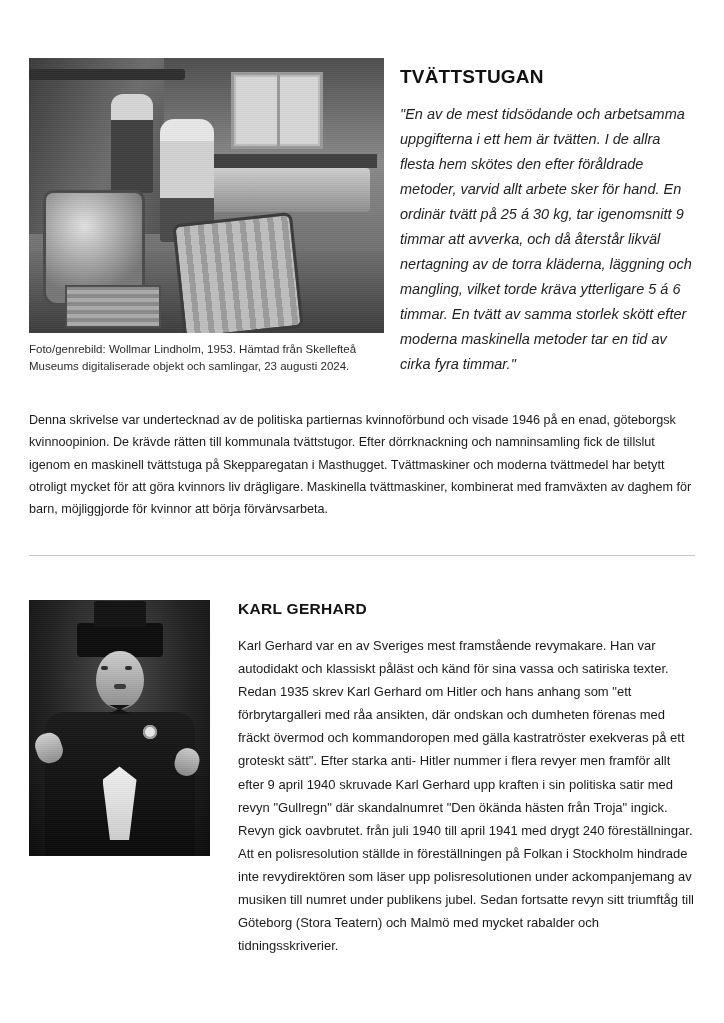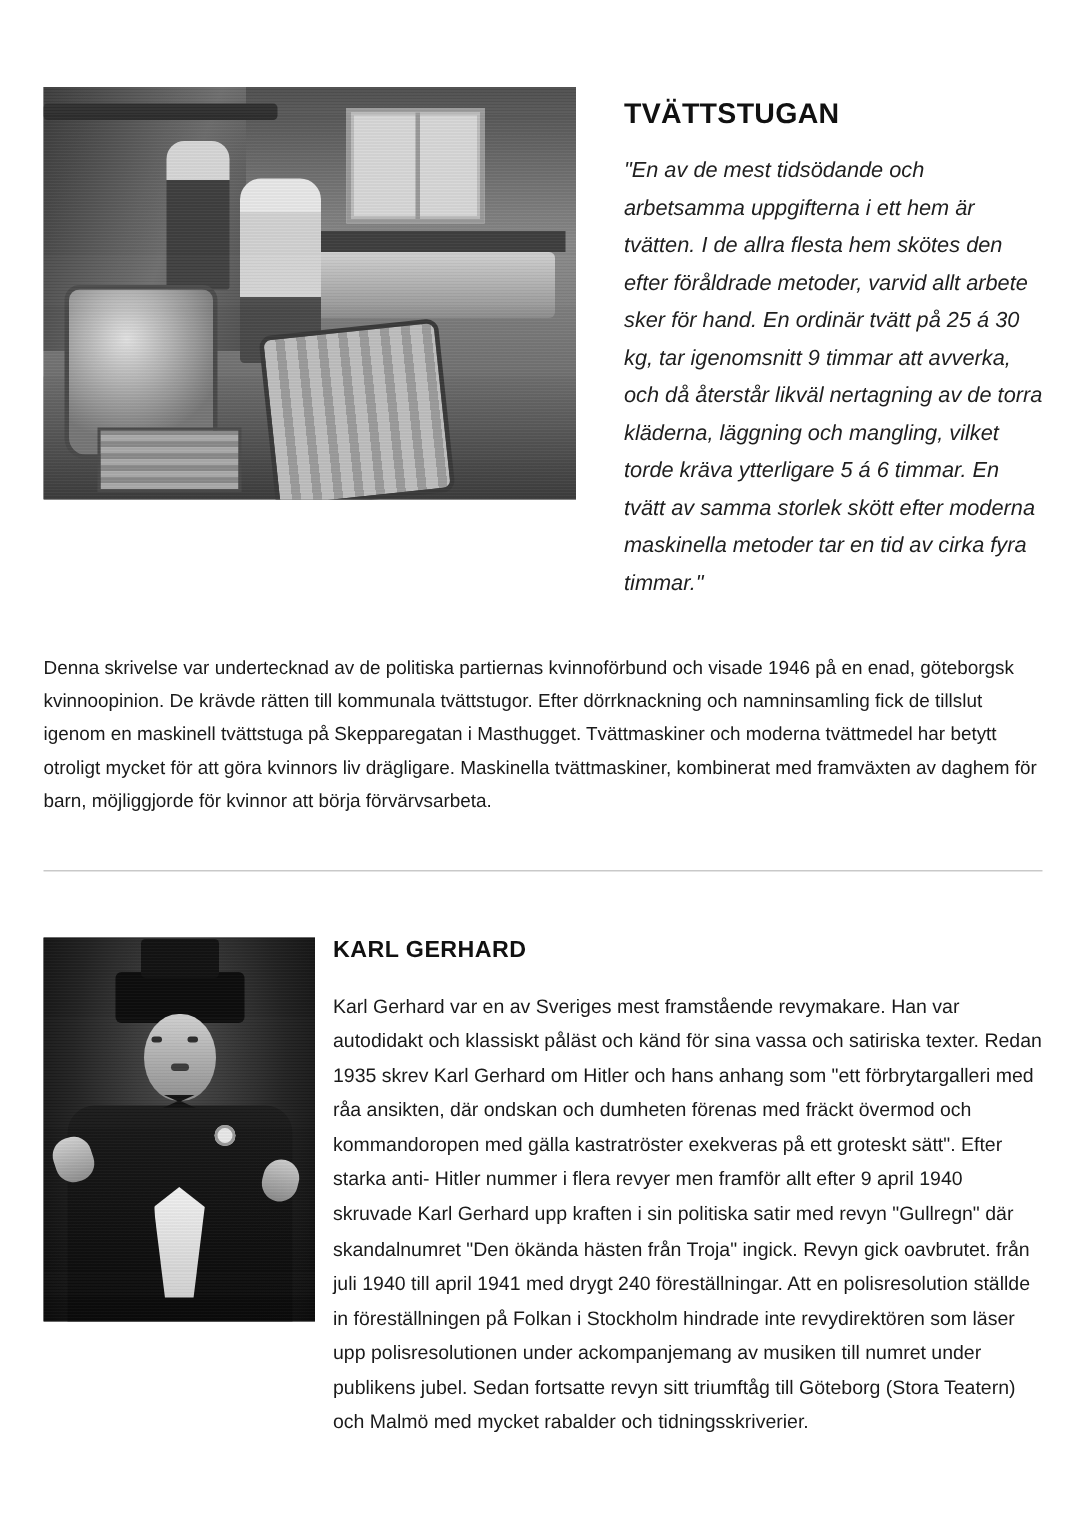--- a/index.html
+++ b/index.html
@@ -121,23 +121,22 @@
   .caption {
     margin-top: 8px;
     font-size: 11.5px;
     line-height: 1.5;
     color: #2b2b2b;
     width: 352px;
   }
 
   .s1-right {
     flex: 1 1 auto;
-    padding-left: 4px;
+    padding-left: 16px;
     padding-top: 8px;
-    margin-left: 28px;
   }
   .s1-title {
     font-size: 19px;
     font-weight: bold;
     line-height: 1.18;
     letter-spacing: .2px;
     color: #111;
     margin: 0 0 14px 0;
   }
   .s1-title .l2 { display: block; }
@@ -241,21 +240,21 @@
   }
   .photo-portrait .grain {
     position: absolute; inset: 0;
     background-image:
       repeating-linear-gradient(0deg, rgba(255,255,255,0.045) 0 1px, rgba(0,0,0,0.05) 1px 2px);
     opacity: .65;
   }
 
   .s2-right {
     flex: 1 1 auto;
-    padding-left: 12px;
+    padding-left: 28px;
   }
   .s2-title {
     font-size: 15.5px;
     font-weight: bold;
     letter-spacing: .3px;
     margin: 0 0 16px 0;
     color: #111;
   }
   .s2-body {
     font-size: 13px;
@@ -281,20 +280,21 @@
           <div class="shelf"></div>
           <div class="basin"></div>
           <div class="floor"></div>
           <div class="woman-a"></div>
           <div class="woman-b"></div>
           <div class="tub"></div>
           <div class="barrel"></div>
           <div class="crate"></div>
           <div class="grain"></div>
         </div>
+        <div class="caption">Foto/genrebild: Wollmar Lindholm, 1953. Hämtad från Skellefteå Museums digitaliserade objekt och samlingar, 23 augusti 2024.</div>
       </div>
 
       <div class="s1-right">
         <h1 class="s1-title">
           <span>TVÄTTSTUGAN</span>
         </h1>
         <p class="quote">"En av de mest tidsödande och arbetsamma uppgifterna i ett hem är tvätten. I de allra flesta hem skötes den efter föråldrade metoder, varvid allt arbete sker för hand. En ordinär tvätt på 25 á 30 kg, tar igenomsnitt 9 timmar att avverka, och då återstår likväl nertagning av de torra kläderna, läggning och mangling, vilket torde kräva ytterligare 5 á 6 timmar. En tvätt av samma storlek skött efter moderna maskinella metoder tar en tid av cirka fyra timmar."</p>
       </div>
 
     </div>

